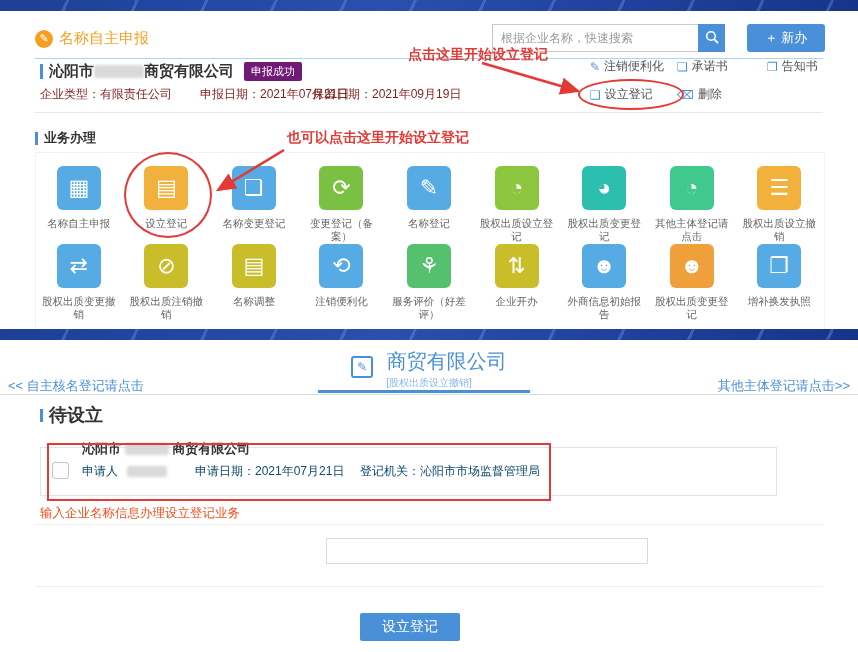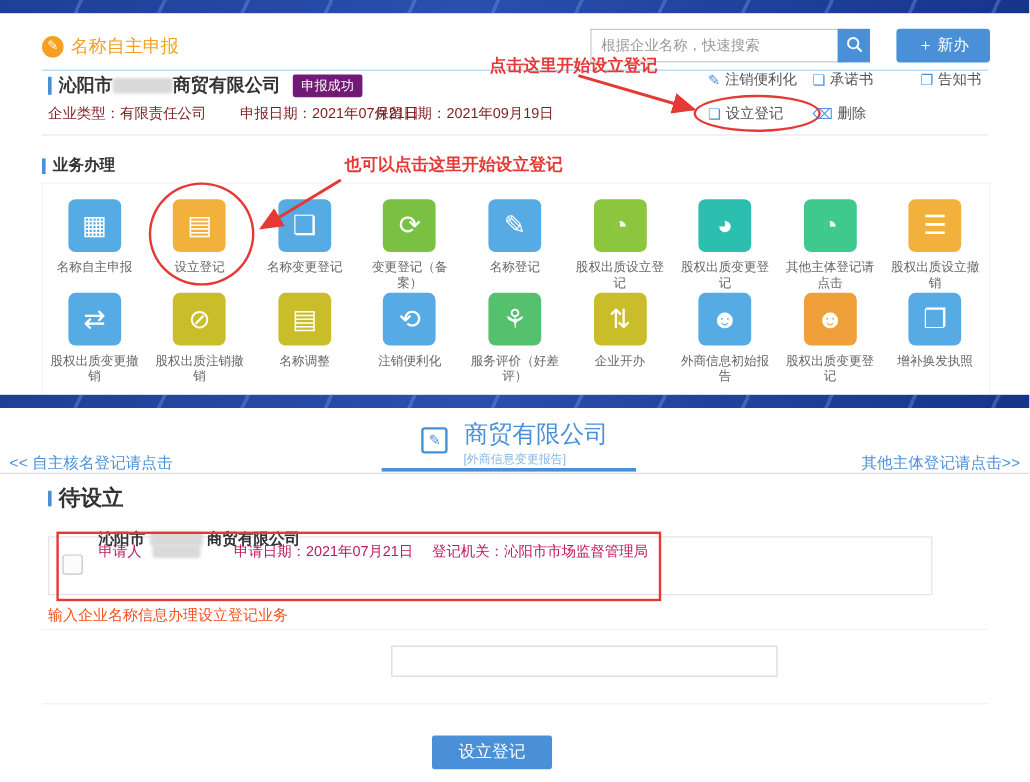--- a/index.html
+++ b/index.html
@@ -53,21 +53,21 @@
         font-size:12px;align-items:center;justify-content:center;vertical-align:-3px;margin-right:8px;}
   .reg-sub{position:absolute;left:0;top:376px;width:858px;text-align:center;font-size:10px;color:#88b7e6;}
   .side-link{position:absolute;top:377px;font-size:13px;color:#4a90d9;cursor:pointer;white-space:nowrap;}
   .tab-underline{position:absolute;left:318px;top:390px;width:212px;height:3px;background:#4a90d9;}
   .hr{position:absolute;height:1px;background:#ddd;}
   .tip{position:absolute;left:40px;font-size:12.5px;color:#f4511e;}
   .cand-box{position:absolute;left:40px;top:447px;width:735px;height:47px;border:1px solid #e3e3e3;}
   .checkbox{position:absolute;left:52px;top:462px;width:15px;height:15px;border:1px solid #c5c5c5;
         border-radius:3px;background:#fcfcfc;cursor:pointer;}
   .cand-name{position:absolute;left:82px;top:440px;font-size:13px;font-weight:bold;color:#333;}
-  .cand-meta{position:absolute;top:451px;font-size:12px;color:#be185d;}
+  .cand-meta{position:absolute;top:463px;font-size:12px;color:#0c4a6e;}
   .redrect{position:absolute;left:47px;top:443px;width:500px;height:54px;border:2px solid #e53935;pointer-events:none;}
   .form-label{position:absolute;left:180px;top:544px;width:142px;text-align:right;font-size:13px;font-weight:bold;}
   .req{color:#e53935;margin-right:3px;font-weight:normal;}
   .name-input{position:absolute;left:326px;top:538px;width:308px;height:24px;border:1px solid #d9d9d9;
         font-size:13px;padding:0 6px;outline:none;font-family:inherit;}
   .submit-btn{position:absolute;left:360px;top:613px;width:100px;height:28px;background:#4a90d9;color:#fff;
         border:none;border-radius:2px;font-size:14px;cursor:pointer;font-family:inherit;}
   .arrows{position:absolute;left:0;top:0;pointer-events:none;}
 </style>
 </head>
@@ -215,21 +215,21 @@
 
   <div class="ellipse" style="left:124px;top:152px;width:84px;height:82px"></div>
   <div class="rednote" style="left:287px;top:129px">也可以点击这里开始设立登记</div>
 
   <div class="navybar" style="top:329px"></div>
 
   <div class="reg-title">
     <span class="reg-title-icon">✎</span>
     <span>商贸有限公司</span>
   </div>
-  <div class="reg-sub">[外商信息变更报告]</div>
+  <div class="reg-sub">[股权出质设立撤销]</div>
   <a class="side-link" style="left:8px">&lt;&lt; 自主核名登记请点击</a>
   <a class="side-link" style="right:8px">其他主体登记请点击&gt;&gt;</a>
   <div class="tab-underline"></div>
   <div class="hr" style="left:0;top:394px;width:858px"></div>
 
   <div class="section-label" style="top:403px;left:40px">
     <span class="accent-bar"></span>
     <span style="font-size:18px">待设立</span>
   </div>
 

